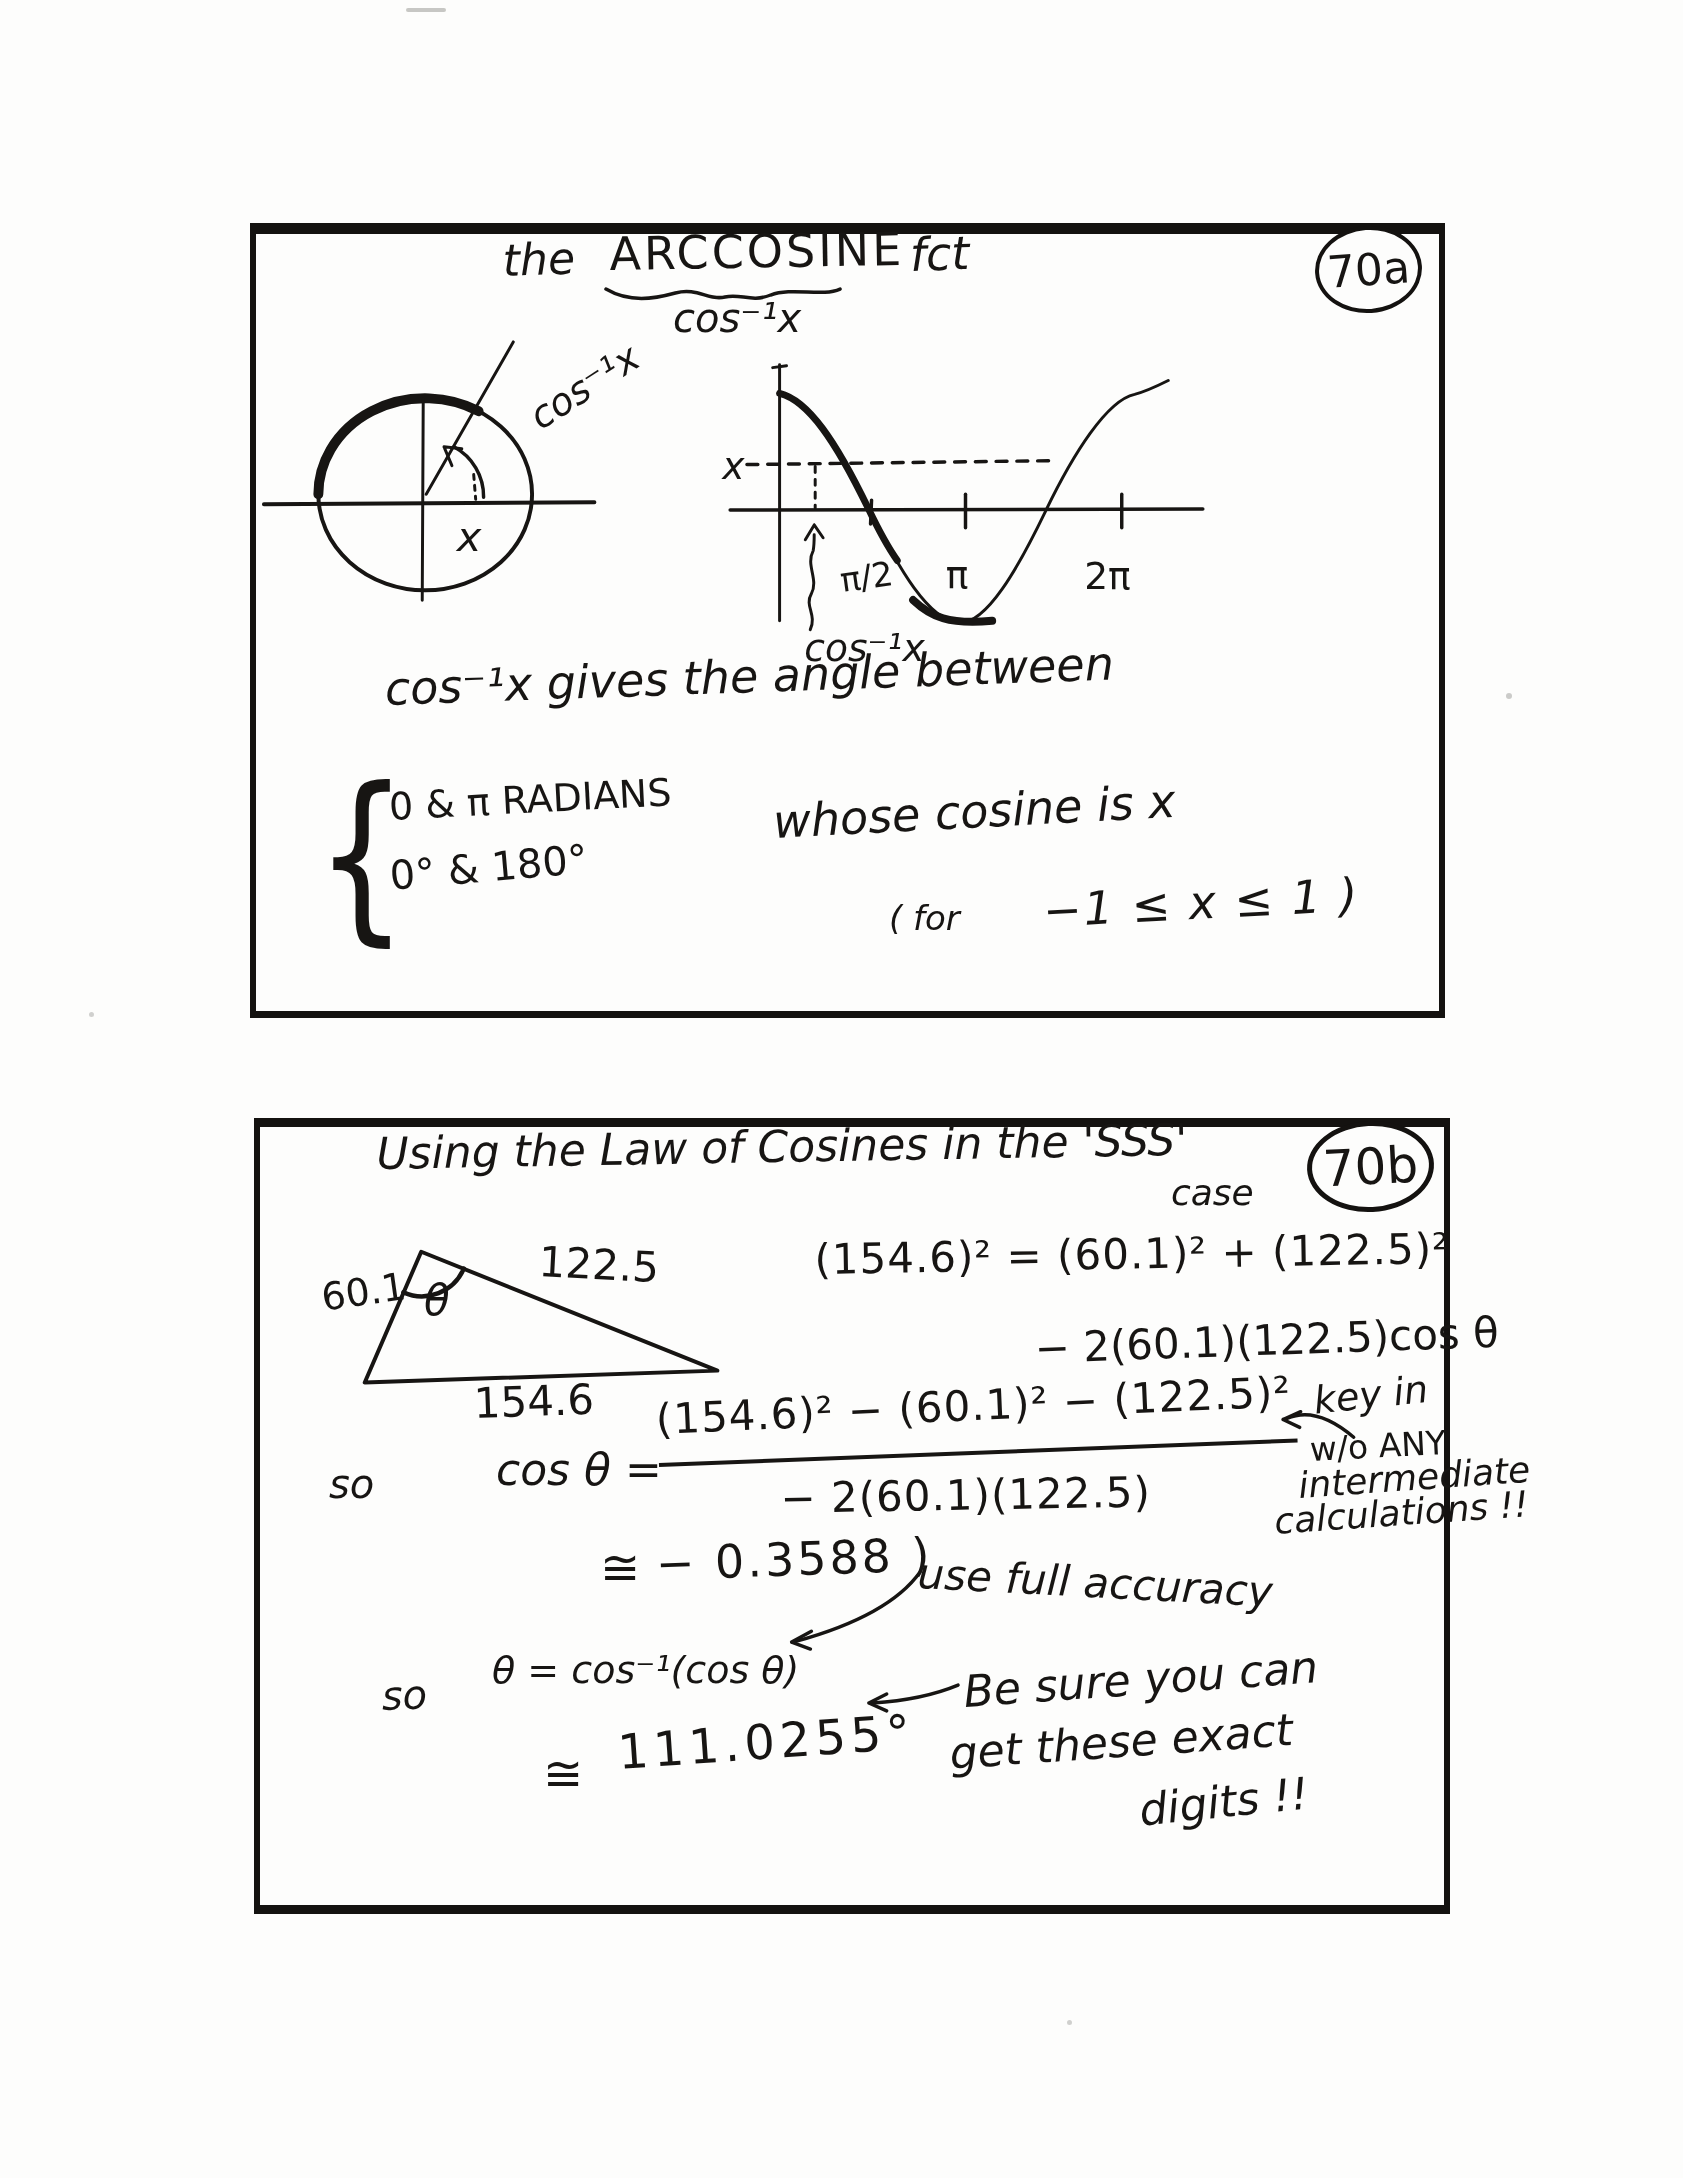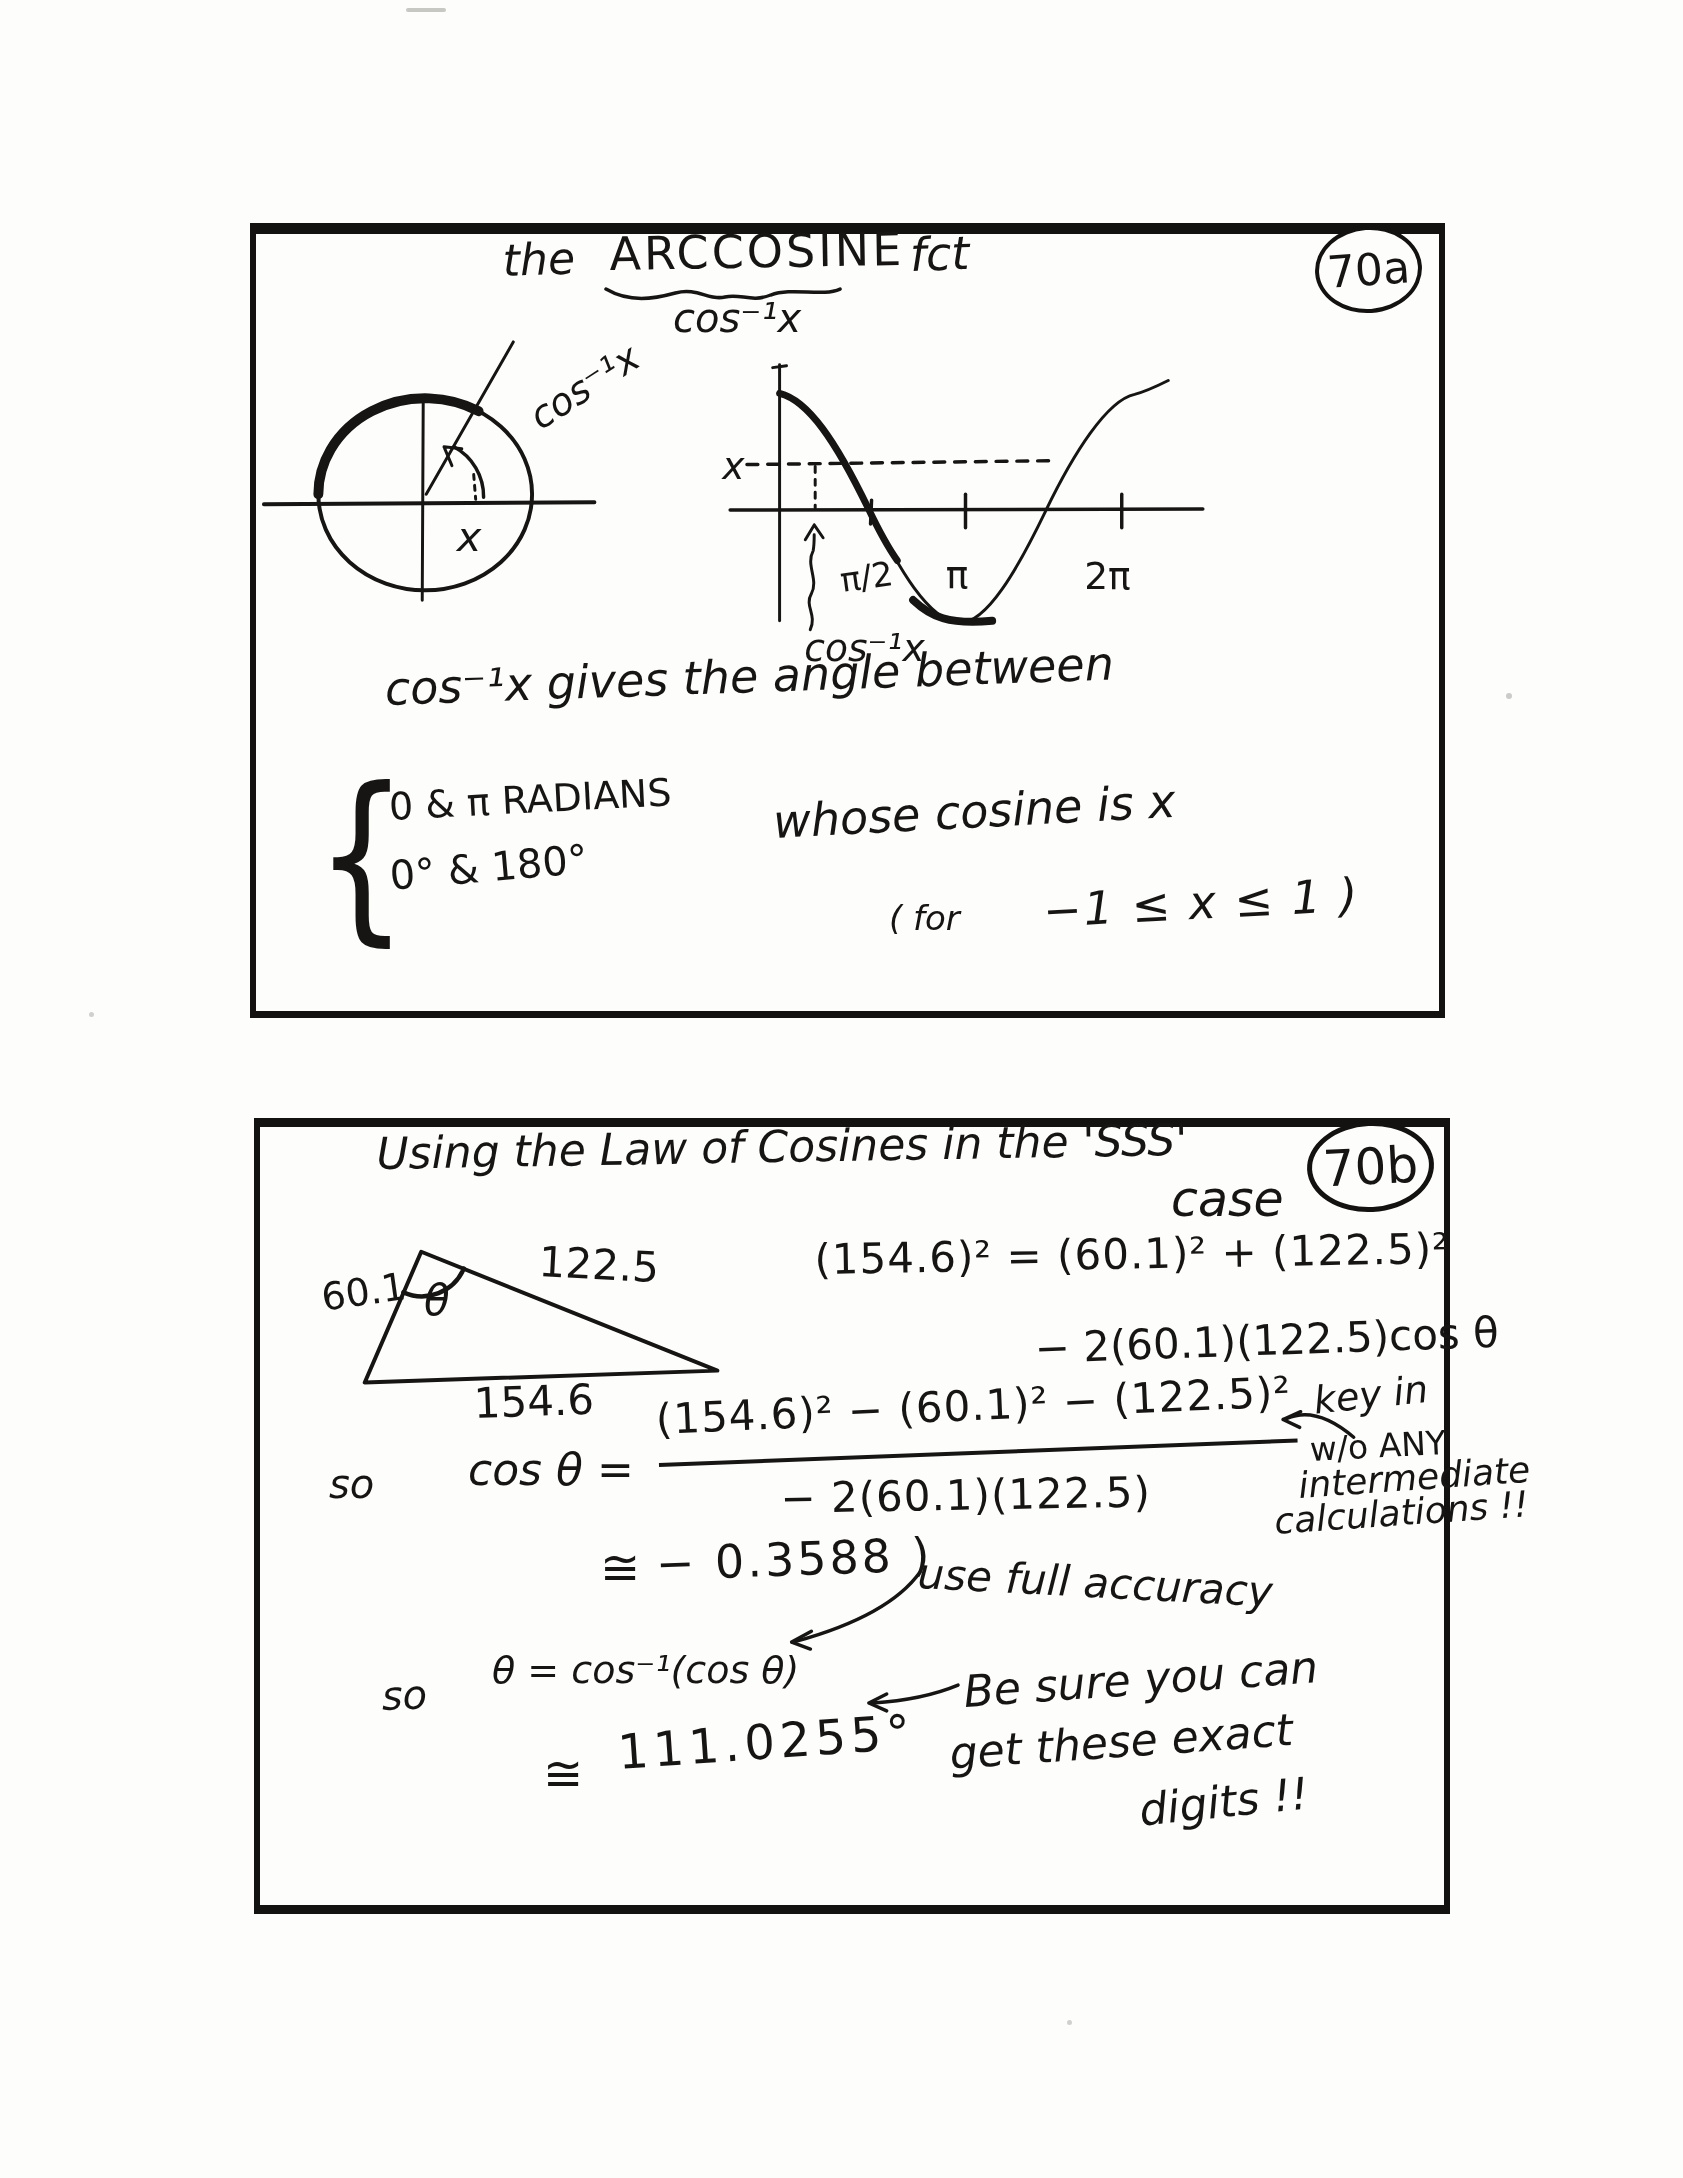--- a/index.html
+++ b/index.html
@@ -83,36 +83,36 @@
   <div class="hw cur" style="left:889px;top:901px;font-size:34px;">( for</div>
   <div class="hw cur" style="left:1042px;top:887px;font-size:46px;letter-spacing:2px;transform:rotate(-3deg);">−1 ≤ x ≤ 1 )</div>
 
   <div class="panel" style="left:254px;top:1118px;width:1196px;height:796px;border-width:9px 6px 9px 6px;"></div>
 
   <div class="badge" style="left:1307px;top:1121px;width:127px;height:91px;border-width:5px;transform:rotate(-3deg);">
     <span class="pr" style="font-size:50px;">70b</span>
   </div>
 
   <div class="hw cur" style="left:376px;top:1131px;font-size:44px;transform:rotate(-1deg);">Using the Law of Cosines in the 'SSS'</div>
-  <div class="hw cur" style="left:1171px;top:1174px;font-size:49px;">case</div>
+  <div class="hw cur" style="left:1171px;top:1174px;font-size:36px;">case</div>
 
   <svg style="left:327px;top:1223px;" width="446" height="213" viewBox="330 1235 450 215">
     <path d="M425,1264 L368,1396 L724,1384 Z" stroke-width="4"></path>
     <path d="M407,1305 A46,46 0 0 0 468,1281" stroke-width="4.5"></path>
   </svg>
   <div class="hw pr" style="left:319px;top:1279px;font-size:38px;transform:rotate(-8deg);">60.1</div>
   <div class="hw cur" style="left:424px;top:1279px;font-size:42px;">θ</div>
   <div class="hw pr" style="left:540px;top:1240px;font-size:42px;transform:rotate(3deg);">122.5</div>
   <div class="hw pr" style="left:473px;top:1382px;font-size:42px;transform:rotate(-2deg);">154.6</div>
 
   <div class="hw pr" style="left:814px;top:1238px;font-size:42px;letter-spacing:1px;transform:rotate(-1deg);">(154.6)²  =   (60.1)² + (122.5)²</div>
   <div class="hw pr" style="left:1034px;top:1327px;font-size:42px;transform:rotate(-2deg);">− 2(60.1)(122.5)cos θ</div>
 
   <div class="hw cur" style="left:329px;top:1463px;font-size:40px;">so</div>
-  <div class="hw cur" style="left:468px;top:1447px;font-size:44px;font-style:italic;">cos θ  =</div>
+  <div class="hw cur" style="left:496px;top:1447px;font-size:44px;font-style:italic;">cos θ  =</div>
   <div class="hw pr" style="left:655px;top:1398px;font-size:42px;letter-spacing:1px;transform:rotate(-2.5deg);">(154.6)² − (60.1)² − (122.5)²</div>
   <div class="fracbar" style="left:659px;top:1463px;width:639px;height:4px;transform:rotate(-2.2deg);"></div>
   <div class="hw pr" style="left:780px;top:1477px;font-size:42px;letter-spacing:1px;transform:rotate(-1deg);">− 2(60.1)(122.5)</div>
 
   <svg style="left:1267px;top:1394px;" width="89" height="54" viewBox="0 0 90 55">
     <path d="M88,44 C62,22 40,16 20,25" stroke-width="3.5"></path>
     <path d="M16,26 L34,18 M16,26 L33,34" stroke-width="3.5"></path>
   </svg>
   <div class="hw cur" style="left:1312px;top:1382px;font-size:38px;transform:rotate(-6deg);">key in</div>
   <div class="hw pr" style="left:1309px;top:1433px;font-size:33px;transform:rotate(-3deg);">w/o ANY</div>

